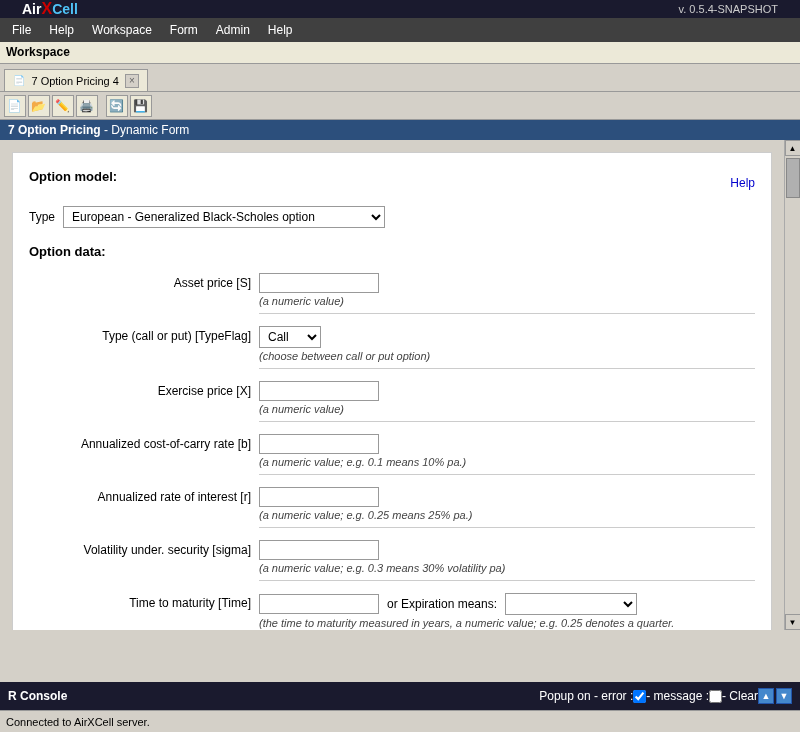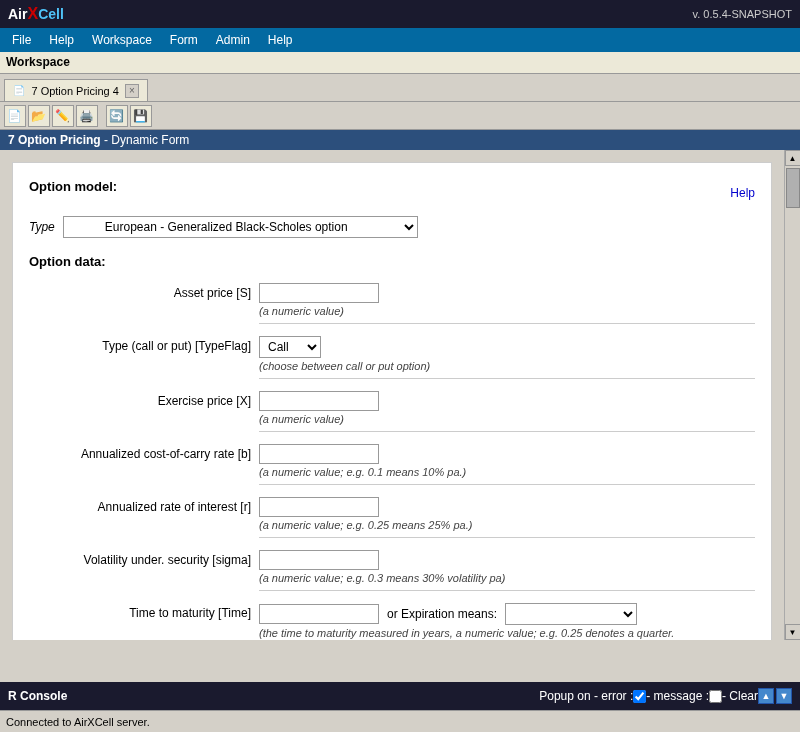--- a/index.html
+++ b/index.html
@@ -4,36 +4,36 @@
   <style>
     * { box-sizing: border-box; margin: 0; padding: 0; }
     body { font-family: Arial, sans-serif; font-size: 12px; background: #d4d0c8; color: #000; }
 
     
     #titlebar {
       background: #1a1a2e;
       display: flex;
       align-items: center;
       justify-content: space-between;
-      padding: 4px 8px;
-      height: 28px;
+      padding: 4px 22px;
+      height: 18px;
     }
     #titlebar .logo {
       color: white;
       font-weight: bold;
       font-size: 14px;
     }
     #titlebar .logo span.air { color: #ffffff; }
     #titlebar .logo span.x { color: #cc0000; font-size: 16px; }
     #titlebar .logo span.cell { color: #4fc3f7; }
     #titlebar .version { color: #cccccc; font-size: 11px; }
 
     
     #menubar {
-      background: #0369a1;
+      background: #404040;
       display: flex;
       align-items: center;
       padding: 2px 4px;
       height: 24px;
       gap: 2px;
     }
     #menubar .menu-item {
       color: #ffffff;
       padding: 2px 8px;
       cursor: pointer;
@@ -155,29 +155,28 @@
       float: right;
       font-size: 12px;
     }
 
     .type-row {
       display: flex;
       align-items: center;
       margin-bottom: 16px;
       gap: 8px;
     }
-    .type-row label { font-weight: normal; font-size: 12px; font-style: italic; }
+    .type-row label { font-weight: normal; font-size: 12px; }
 
     .type-select {
       display: flex;
       align-items: center;
       border: 1px solid #999;
       background: white;
       height: 22px;
-      padding-left: 33px;
     }
     .type-select select {
       border: none;
       background: transparent;
       font-size: 12px;
       padding: 0 4px;
       width: 320px;
       height: 20px;
       outline: none;
       cursor: pointer;

